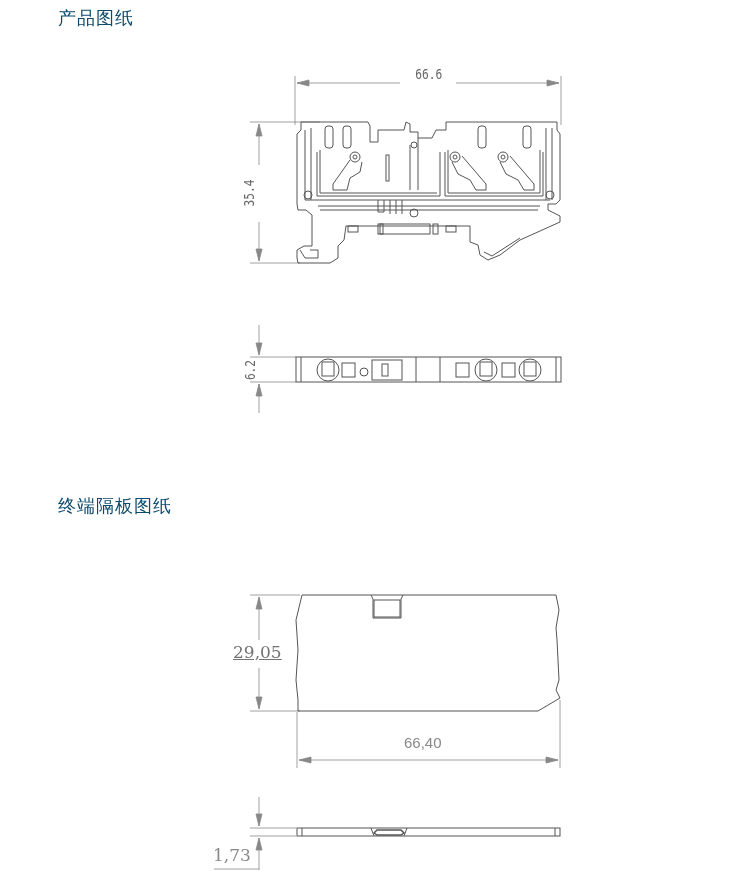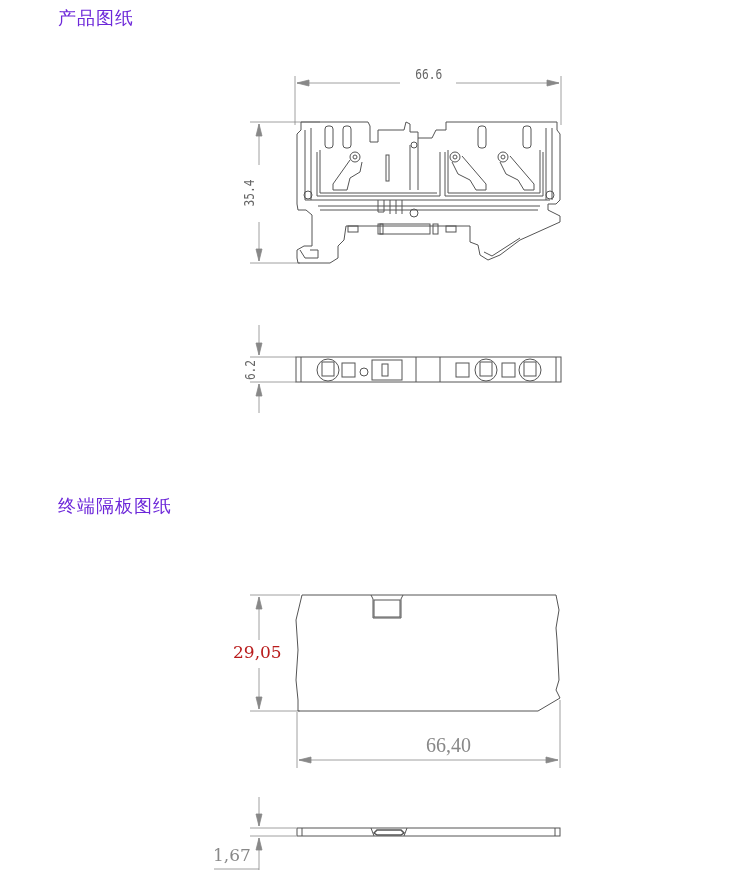--- a/index.html
+++ b/index.html
@@ -1,18 +1,18 @@
 <!DOCTYPE html>
 <html><head>
 <meta charset="utf-8">
 <style>
   html, body { margin: 0; padding: 0; background: #ffffff; }
   body { width: 750px; height: 891px; position: relative; overflow: hidden;
          font-family: "DejaVu Sans", sans-serif; }
-  .section-title { position: absolute; left: 58px; font-size: 18px; color: #6d28d9;
+  .section-title { position: absolute; left: 58px; font-size: 18px; color: #0c4a6e;
                    font-family: "DejaVu Sans", sans-serif; letter-spacing: 1px; }
   svg { position: absolute; left: 0; top: 0; }
 </style>
 </head>
 <body>
 
 <div class="section-title" style="top:6px;">产品图纸</div>
 <div class="section-title" style="top:494px;">终端隔板图纸</div>
 
 <svg width="750" height="891" viewBox="0 0 750 891" xmlns="http://www.w3.org/2000/svg" fill="none">
@@ -151,15 +151,15 @@
     <line x1="302" y1="828" x2="302" y2="836"></line>
     <line x1="555" y1="828" x2="555" y2="836"></line>
     <path d="M371 828 L374 836 M407 828 L404 836"></path>
     <path d="M374 833 L377 830 L401 830 L404 833 L401 835 L377 835 Z" stroke-width="1.5"></path>
   </g>
 </svg>
 
 <div style="position:absolute;left:412px;top:66px;font-family:'DejaVu Sans Mono',monospace;font-size:14px;color:#666;transform:scaleX(0.8);">66.6</div>
 <div style="position:absolute;left:232px;top:185px;font-family:'DejaVu Sans Mono',monospace;font-size:14px;color:#666;transform:rotate(-90deg) scaleX(0.8);">35.4</div>
 <div style="position:absolute;left:237px;top:362px;font-family:'DejaVu Sans Mono',monospace;font-size:14px;color:#666;transform:rotate(-90deg) scaleX(0.8);">6.2</div>
-<div style="position:absolute;left:233px;top:642px;font-family:'DejaVu Serif',serif;font-size:17px;color:#b91c1c;">29,05</div>
-<div style="position:absolute;left:426px;top:734px;font-family:Liberation Serif, serif;font-size:20px;color:#888;">66,40</div>
-<div style="position:absolute;left:213px;top:845px;font-family:'DejaVu Serif',serif;font-size:17px;color:#888;">1,67</div>
+<div style="position:absolute;left:233px;top:642px;font-family:'DejaVu Serif',serif;font-size:17px;color:#737373;text-decoration:underline;">29,05</div>
+<div style="position:absolute;left:404px;top:734px;font-family:Liberation Sans, sans-serif;font-size:15px;color:#888;">66,40</div>
+<div style="position:absolute;left:213px;top:845px;font-family:'DejaVu Serif',serif;font-size:17px;color:#888;">1,73</div>
 
 </body></html>

